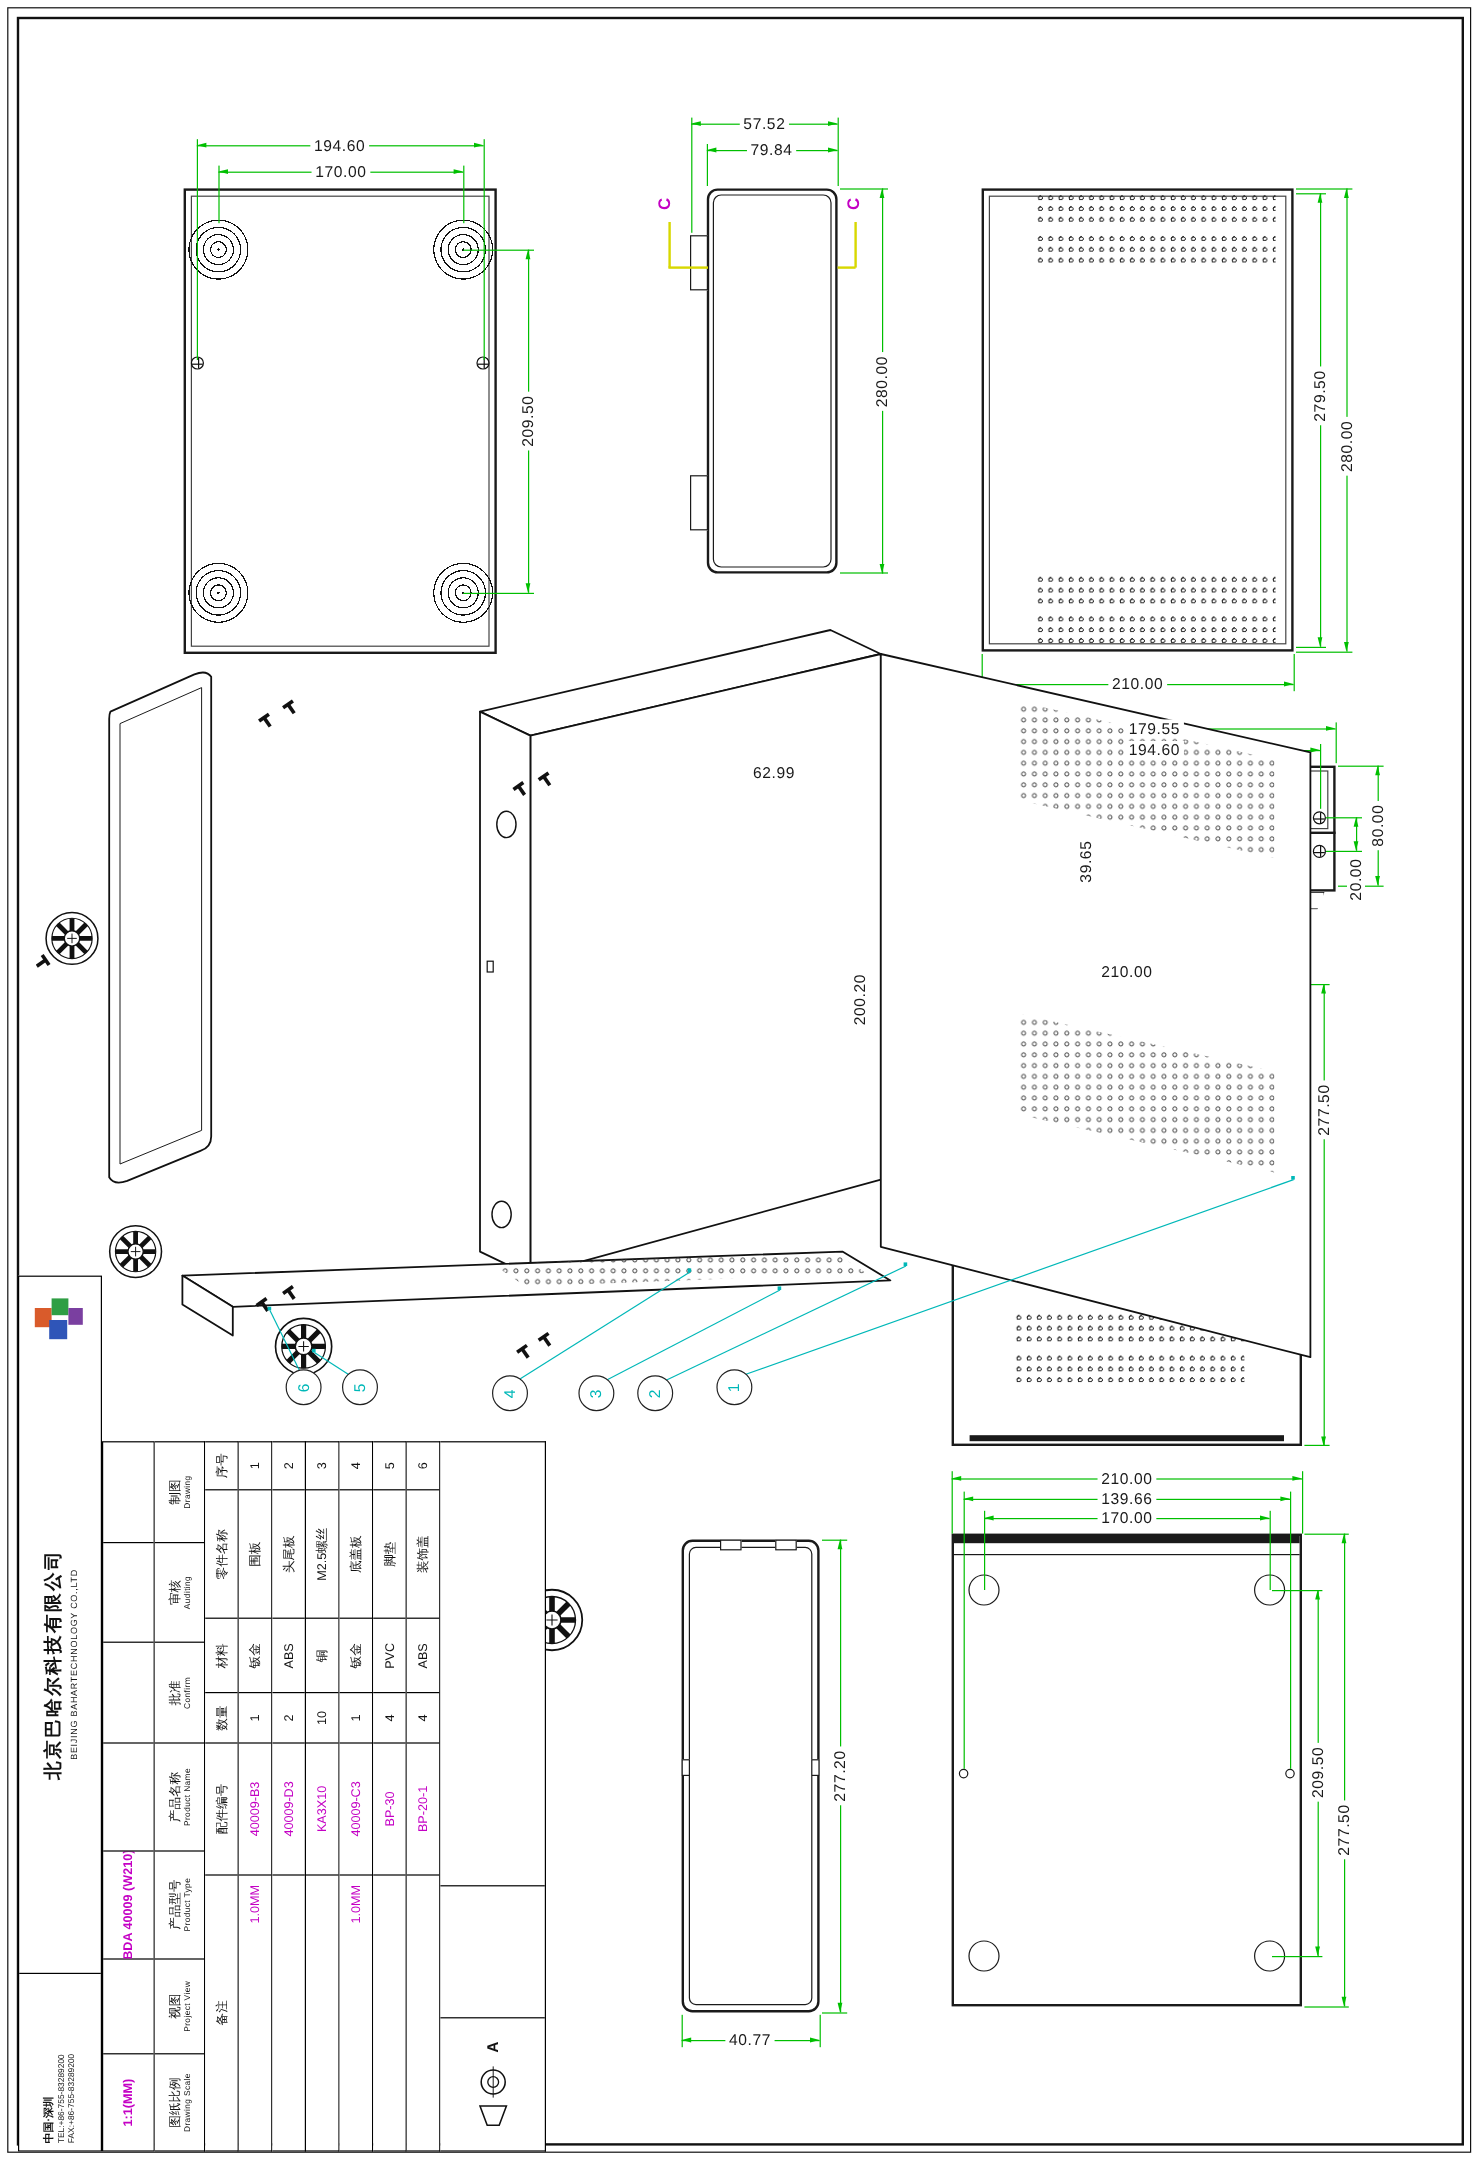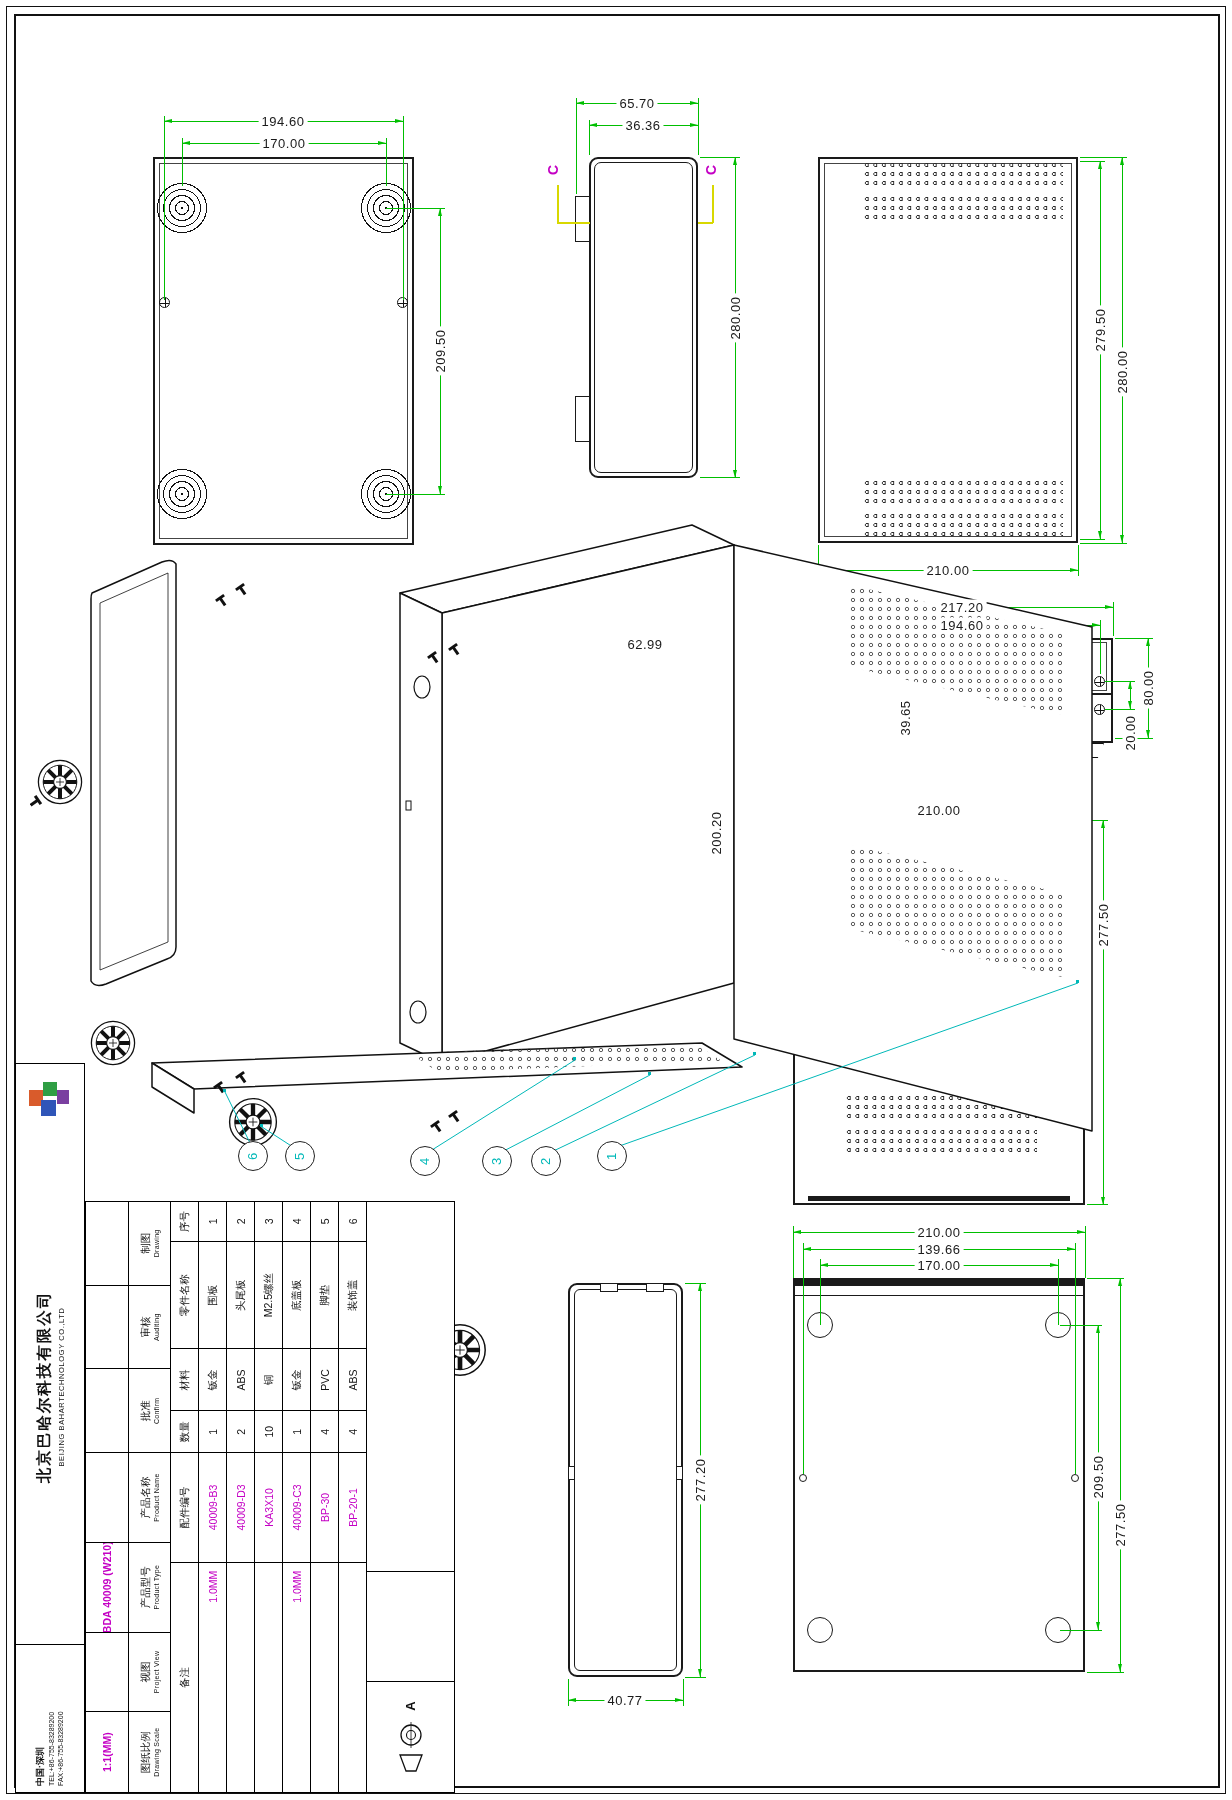--- a/index.html
+++ b/index.html
@@ -108,24 +108,24 @@
   <span class="cmark" style="left:548px;top:162px;">C</span>
   <span class="cmark" style="left:706px;top:162px;">C</span>
   <div class="yln" style="left:557px;top:185px;width:1.5px;height:38px;"></div>
   <div class="yln" style="left:557px;top:222px;width:33px;height:1.5px;"></div>
   <div class="yln" style="left:712px;top:185px;width:1.5px;height:38px;"></div>
   <div class="yln" style="left:698px;top:222px;width:15px;height:1.5px;"></div>
 
   <div class="gext" style="left:576px;top:98px;width:1px;height:96px;"></div>
   <div class="gext" style="left:698px;top:98px;width:1px;height:57px;"></div>
   <div class="dh" style="left:576px;top:103px;width:122px;"></div>
-  <div class="lab" style="left:637px;top:103px;">65.70</div>
+  <div class="lab" style="left:637px;top:103px;">57.52</div>
   <div class="gext" style="left:589px;top:120px;width:1px;height:35px;"></div>
   <div class="dh" style="left:589px;top:125px;width:109px;"></div>
-  <div class="lab" style="left:643px;top:125px;">36.36</div>
+  <div class="lab" style="left:643px;top:125px;">79.84</div>
   <div class="gext" style="left:700px;top:157px;width:40px;height:1px;"></div>
   <div class="gext" style="left:700px;top:477px;width:40px;height:1px;"></div>
   <div class="dv" style="left:735px;top:157px;height:321px;"></div>
   <div class="lab rot" style="left:735px;top:318px;">280.00</div>
 
   <div class="box" style="left:818px;top:157px;width:260px;height:386px;"></div>
   <div class="ibox" style="left:824px;top:163px;width:248px;height:374px;border-color:#444;"></div>
   <div class="perf" style="left:863px;top:161px;width:200px;height:27px;"></div>
   <div class="perf" style="left:863px;top:195px;width:200px;height:27px;"></div>
   <div class="perf" style="left:863px;top:479px;width:200px;height:27px;"></div>
@@ -151,21 +151,21 @@
   <div class="scw" style="left:822px;top:676px;"></div>
   <div class="scw" style="left:1094px;top:676px;"></div>
   <div class="scw" style="left:822px;top:704px;"></div>
   <div class="scw" style="left:1094px;top:704px;"></div>
   <div class="rfoot" style="left:823px;top:743px;width:44px;"></div>
   <div class="rfoot" style="left:1060px;top:743px;width:44px;"></div>
 
   <div class="gext" style="left:812px;top:602px;width:1px;height:34px;"></div>
   <div class="gext" style="left:1113px;top:602px;width:1px;height:34px;"></div>
   <div class="dh" style="left:812px;top:607px;width:301px;"></div>
-  <div class="lab" style="left:962px;top:607px;">217.20</div>
+  <div class="lab" style="left:962px;top:607px;">179.55</div>
   <div class="gext" style="left:827px;top:620px;width:1px;height:54px;"></div>
   <div class="gext" style="left:1100px;top:620px;width:1px;height:54px;"></div>
   <div class="dh" style="left:827px;top:625px;width:273px;"></div>
   <div class="lab" style="left:962px;top:625px;">194.60</div>
   <div class="gext" style="left:1115px;top:638px;width:38px;height:1px;"></div>
   <div class="gext" style="left:1115px;top:738px;width:38px;height:1px;"></div>
   <div class="dv" style="left:1148px;top:638px;height:100px;"></div>
   <div class="lab rot" style="left:1148px;top:688px;">80.00</div>
   <div class="gext" style="left:1105px;top:681px;width:30px;height:1px;"></div>
   <div class="gext" style="left:1105px;top:709px;width:30px;height:1px;"></div>

